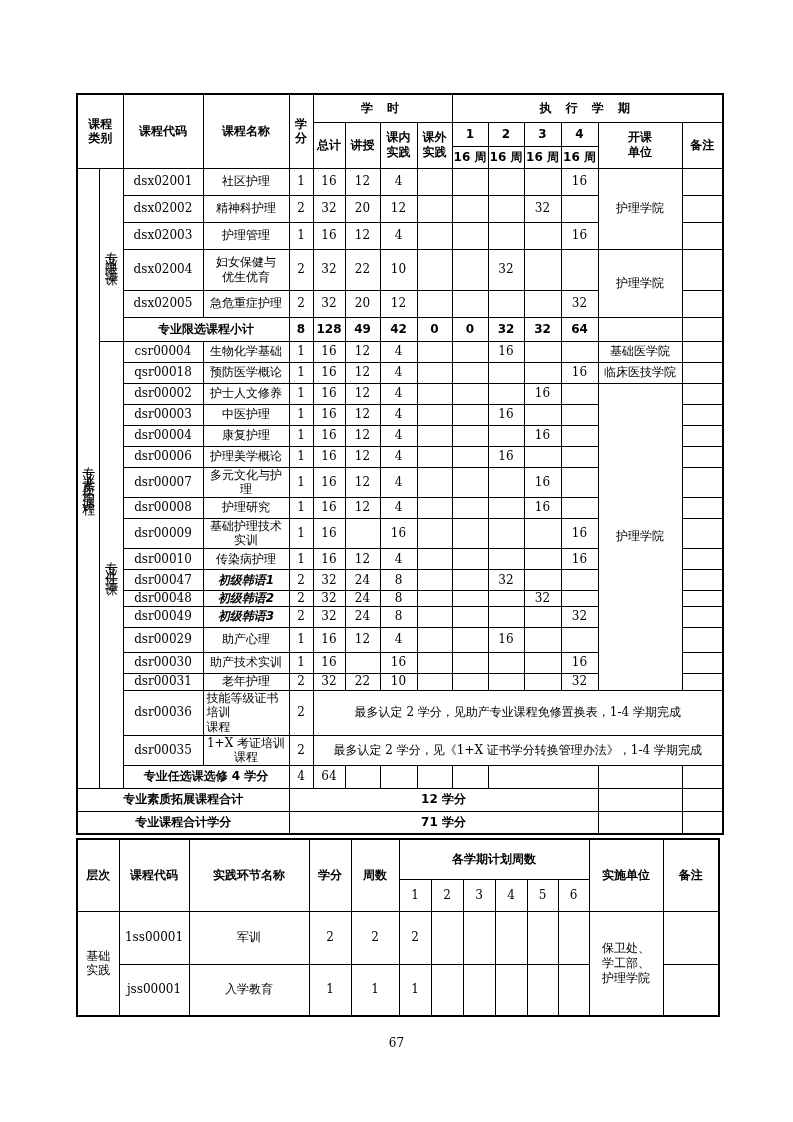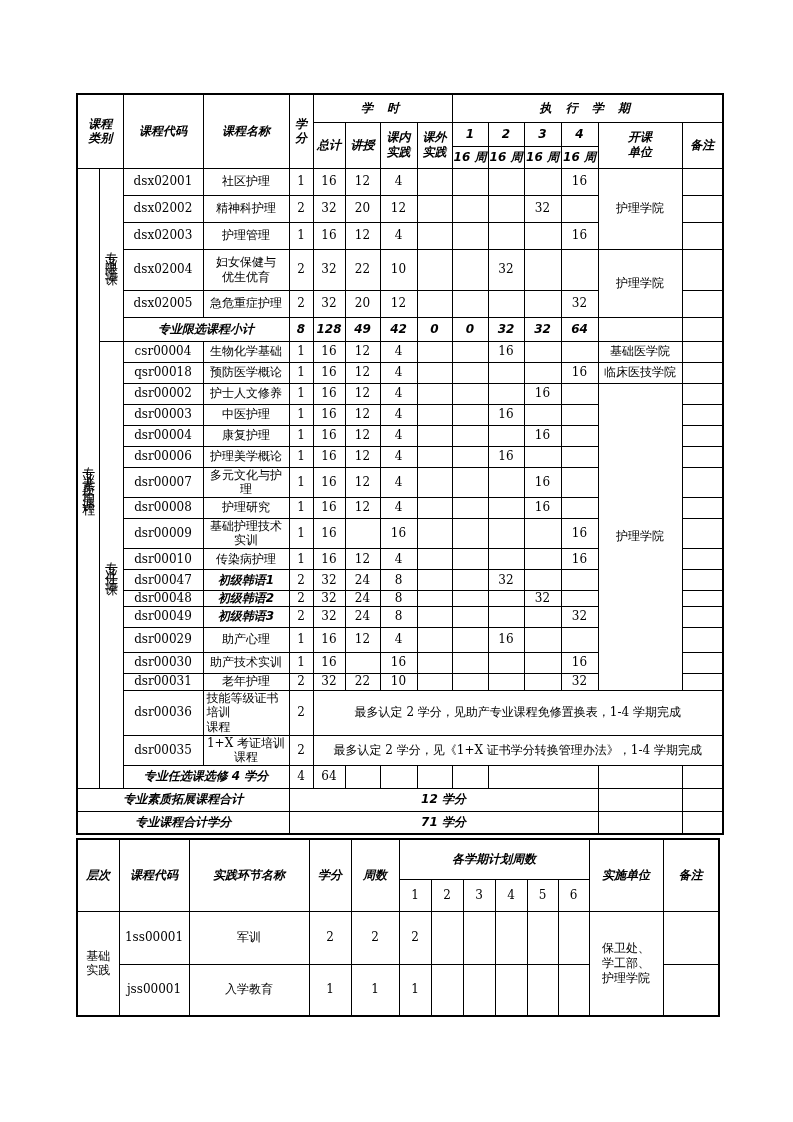--- a/index.html
+++ b/index.html
@@ -3,21 +3,21 @@
 <meta charset="utf-8">
 <style>
   html,body{margin:0;padding:0;background:#fff;}
   .page{position:relative;width:793px;height:1122px;background:#fff;overflow:hidden;
         font-family:"DejaVu Serif","Liberation Serif",serif;color:#000;}
   table{border-collapse:collapse;table-layout:fixed;position:absolute;left:76px;background:#fff;}
   td,th{border:1px solid #000;text-align:center;vertical-align:middle;font-size:12px;
         padding:0 1px;line-height:1.22;white-space:pre-line;overflow:hidden;font-weight:normal;}
   .t1{top:93px;width:646px;border:2px solid #000;}
   .t2{top:838px;width:642px;border:2px solid #000;}
-  th,.b{font-weight:bold;font-family:"DejaVu Sans","Liberation Sans",sans-serif;font-style:italic;}
+  th,.b{font-weight:bold;font-family:"DejaVu Sans","Liberation Sans",sans-serif;}
   .sp{letter-spacing:5px;}
   .vert{writing-mode:vertical-lr;text-orientation:upright;display:inline-block;
         vertical-align:middle;letter-spacing:0.42em;font-size:13px;}
   .left{text-align:left;padding-left:3px;margin-top:6px;}
   .bn{font-weight:bold;font-family:"DejaVu Sans","Liberation Sans",sans-serif;font-style:italic;}
   .t2-title{position:absolute;left:0;right:0;top:812px;text-align:center;font-size:16px;
         font-weight:bold;font-family:"DejaVu Sans","Liberation Sans",sans-serif;}
   .pagenum{position:absolute;left:0;right:0;top:1036px;text-align:center;font-size:12px;}
 </style>
 </head>
@@ -498,14 +498,15 @@
   <td></td>
   <td></td>
   <td></td>
   <td></td>
   <td></td>
   <td></td>
 </tr>
 </tbody>
 </table>
 
+<div class="pagenum">67</div>
 
 </div>
 
 </body></html>

